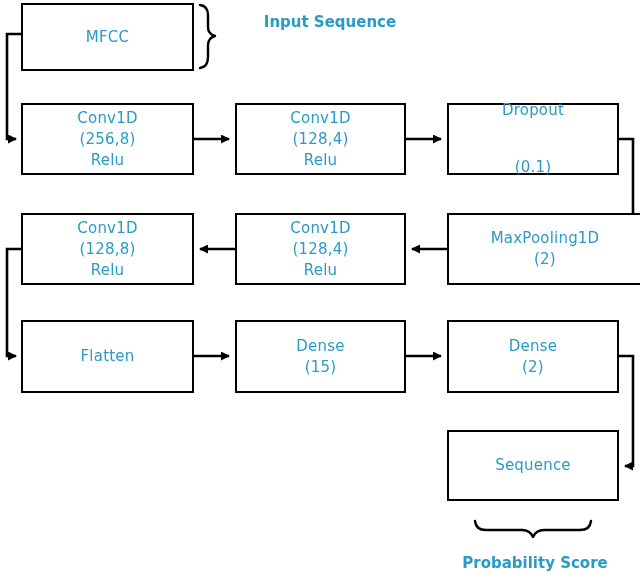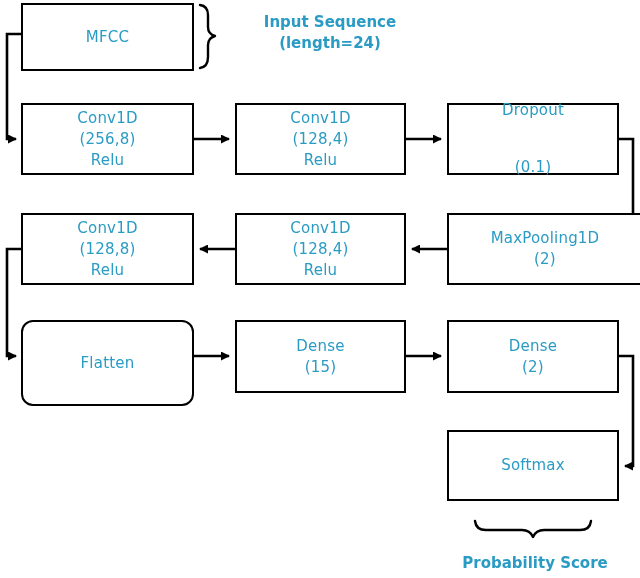--- a/index.html
+++ b/index.html
@@ -129,38 +129,37 @@
     <div class="node-line">Conv1D</div>
     <div class="node-line">(128,4)</div>
     <div class="node-line">Relu</div>
   </div>
 
   <div class="node-box" style="left:447px; top:213px; width:196px; height:72px;">
     <div class="node-line">MaxPooling1D</div>
     <div class="node-line">(2)</div>
   </div>
 
-  <div class="node-box" style="left:21px; top:320px; width:173px; height:86px;border-radius:12px;">
+  <div class="node-box" style="left:21px; top:320px; width:173px; height:73px;">
     <div class="node-line">Flatten</div>
   </div>
 
   <div class="node-box" style="left:235px; top:320px; width:171px; height:73px;">
     <div class="node-line">Dense</div>
     <div class="node-line">(15)</div>
   </div>
 
   <div class="node-box" style="left:447px; top:320px; width:172px; height:73px;">
     <div class="node-line">Dense</div>
     <div class="node-line">(2)</div>
   </div>
 
   <div class="node-box" style="left:447px; top:430px; width:172px; height:71px;">
-    <div class="node-line">Softmax</div>
+    <div class="node-line">Sequence</div>
   </div>
 
   <div class="annot" style="left:230px; top:12px; width:200px;">
     <div>Input Sequence</div>
-    <div>(length=24)</div>
   </div>
 
   <div class="annot" style="left:435px; top:553px; width:200px;">Probability Score</div>
 
 </div>
 
 </body></html>

